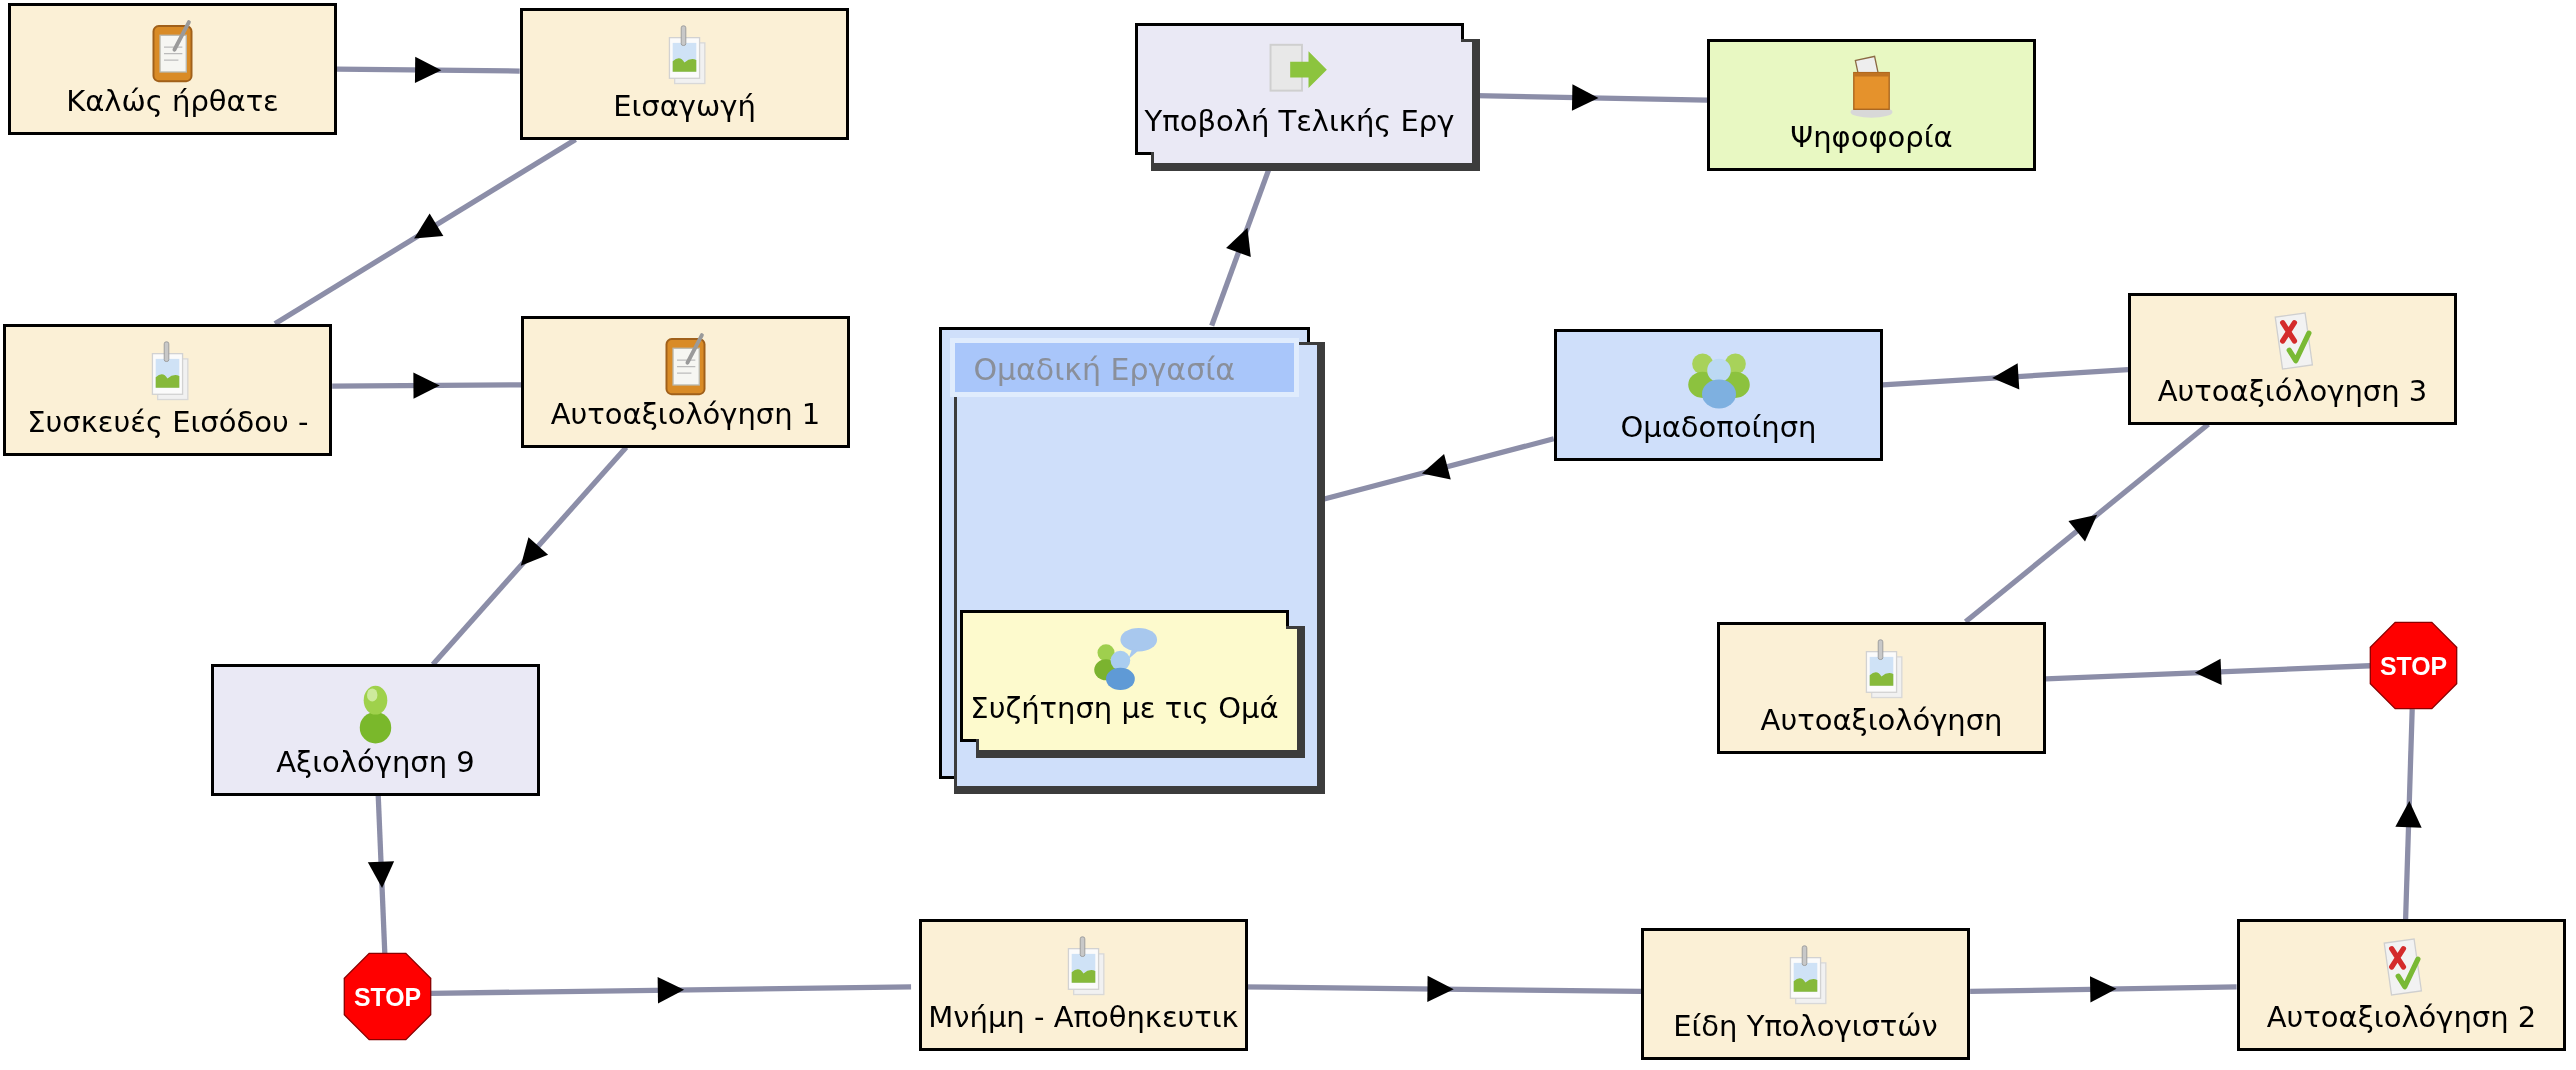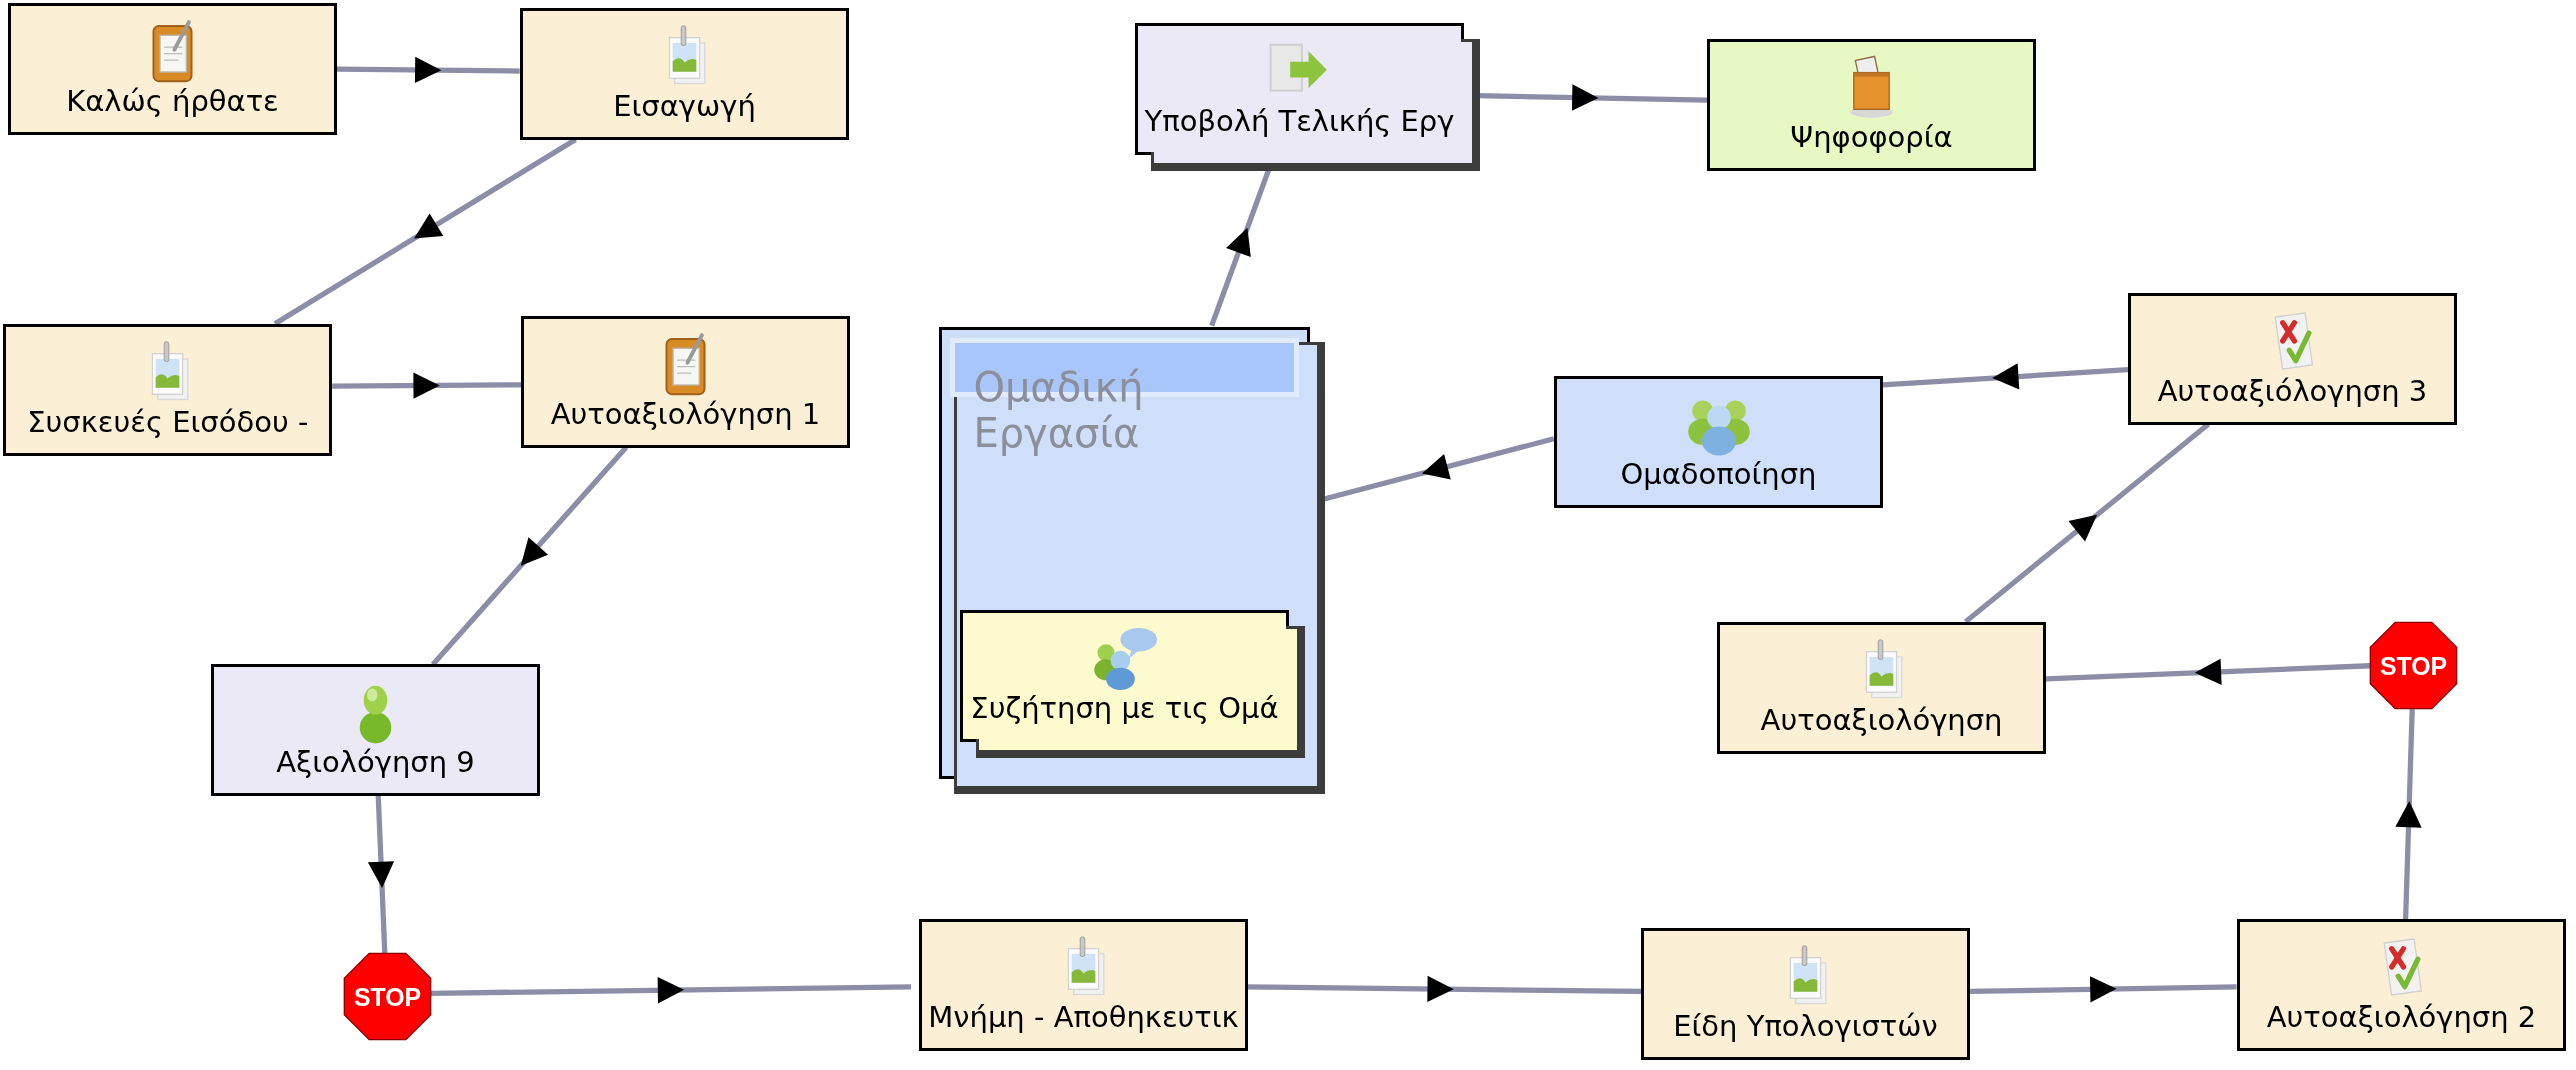--- a/index.html
+++ b/index.html
@@ -12,31 +12,31 @@
           width: 329px; height: 132px; box-sizing: border-box;
           border: 8px solid #3c3c3c; border-left-width: 3.3px; border-top-width: 3.3px;
           background: inherit; z-index: -1; }
   .node .inner { position: absolute; inset: 0; background: inherit; }
   .node .label { position: absolute; left: 0; right: 0; bottom: 14.5px; text-align: center;
           font-size: 29px; color: #000; white-space: nowrap; overflow: hidden; }
   .node .icon { position: absolute; left: 50%; top: 12px; width: 59px; height: 66px;
           margin-left: -30px; }
   .beige { background: #fbf0d6; }
   .lav { background: #eae9f5; }
-  .blue { background: #cfdffa; margin-top: 47px; }
+  .blue { background: #cfdffa; }
   .green { background: #e8f8c2; }
   .yellow { background: #fdfacd; }
   .group { position: absolute; left: 939px; top: 327px; width: 371px; height: 452px;
            box-sizing: border-box; border: 3.3px solid #000; background: #cfdffa; z-index: 2; }
   .group::before { content: ""; position: absolute; left: 12px; top: 12px; width: 371px; height: 452px;
            box-sizing: border-box; border: 8px solid #3c3c3c; border-left-width: 3.3px; border-top-width: 3.3px;
            background: #cfdffa; z-index: -1; }
   .group .ghead { position: absolute; left: 8px; top: 8px; right: 8px; height: 59px;
            background: #a9c6fa; border: 5.3px solid #e0ecfd; box-sizing: border-box; }
-  .group .gtitle { position: absolute; left: 18.4px; top: 21px; font-size: 40px; color: #8a8f9a; }
+  .group .gtitle { position: absolute; left: 18.4px; top: 9px; font-size: 30px; color: #8a8f9a; }
   .stop { position: absolute; width: 89px; height: 89px; z-index: 3; cursor: pointer; text-align: right; }
   .stop svg { width: 100%; height: 100%; }
 </style>
 </head>
 <body>
 
 <svg id="edges" xmlns="http://www.w3.org/2000/svg" viewBox="0 0 3916 1628" width="2576" height="1071">
     <line x1="512" y1="105" x2="790" y2="108" stroke="#8c8ea8" stroke-width="8"></line>
     <polygon points="670.9988355657039,106.71581477229176 630.7853496620044,126.28302079341208 631.2169792065879,86.28534966200439" fill="#000000"></polygon>
     <line x1="875" y1="212" x2="418" y2="492" stroke="#8c8ea8" stroke-width="8"></line>

